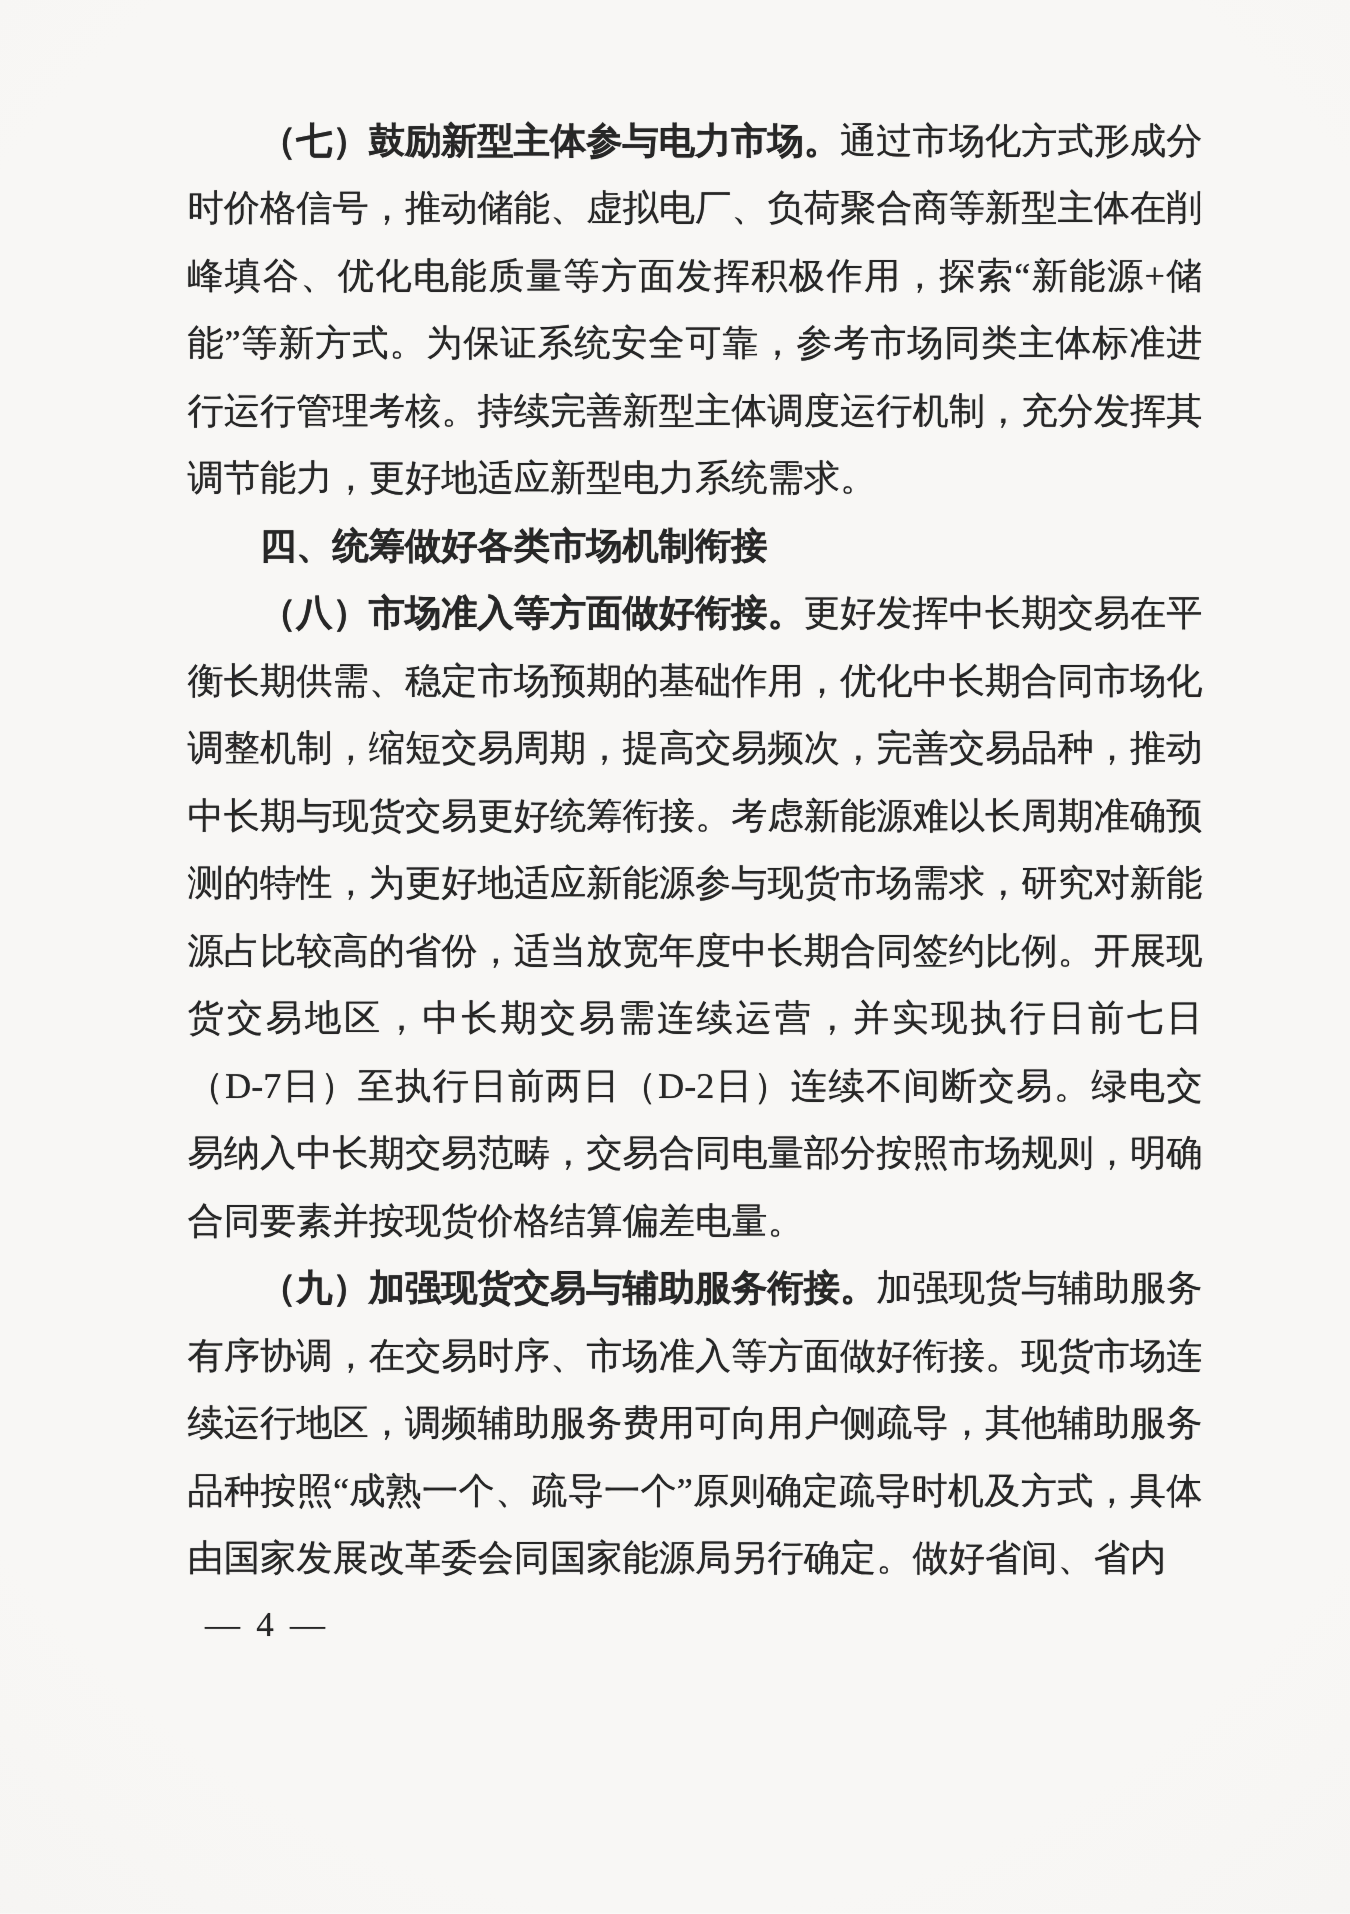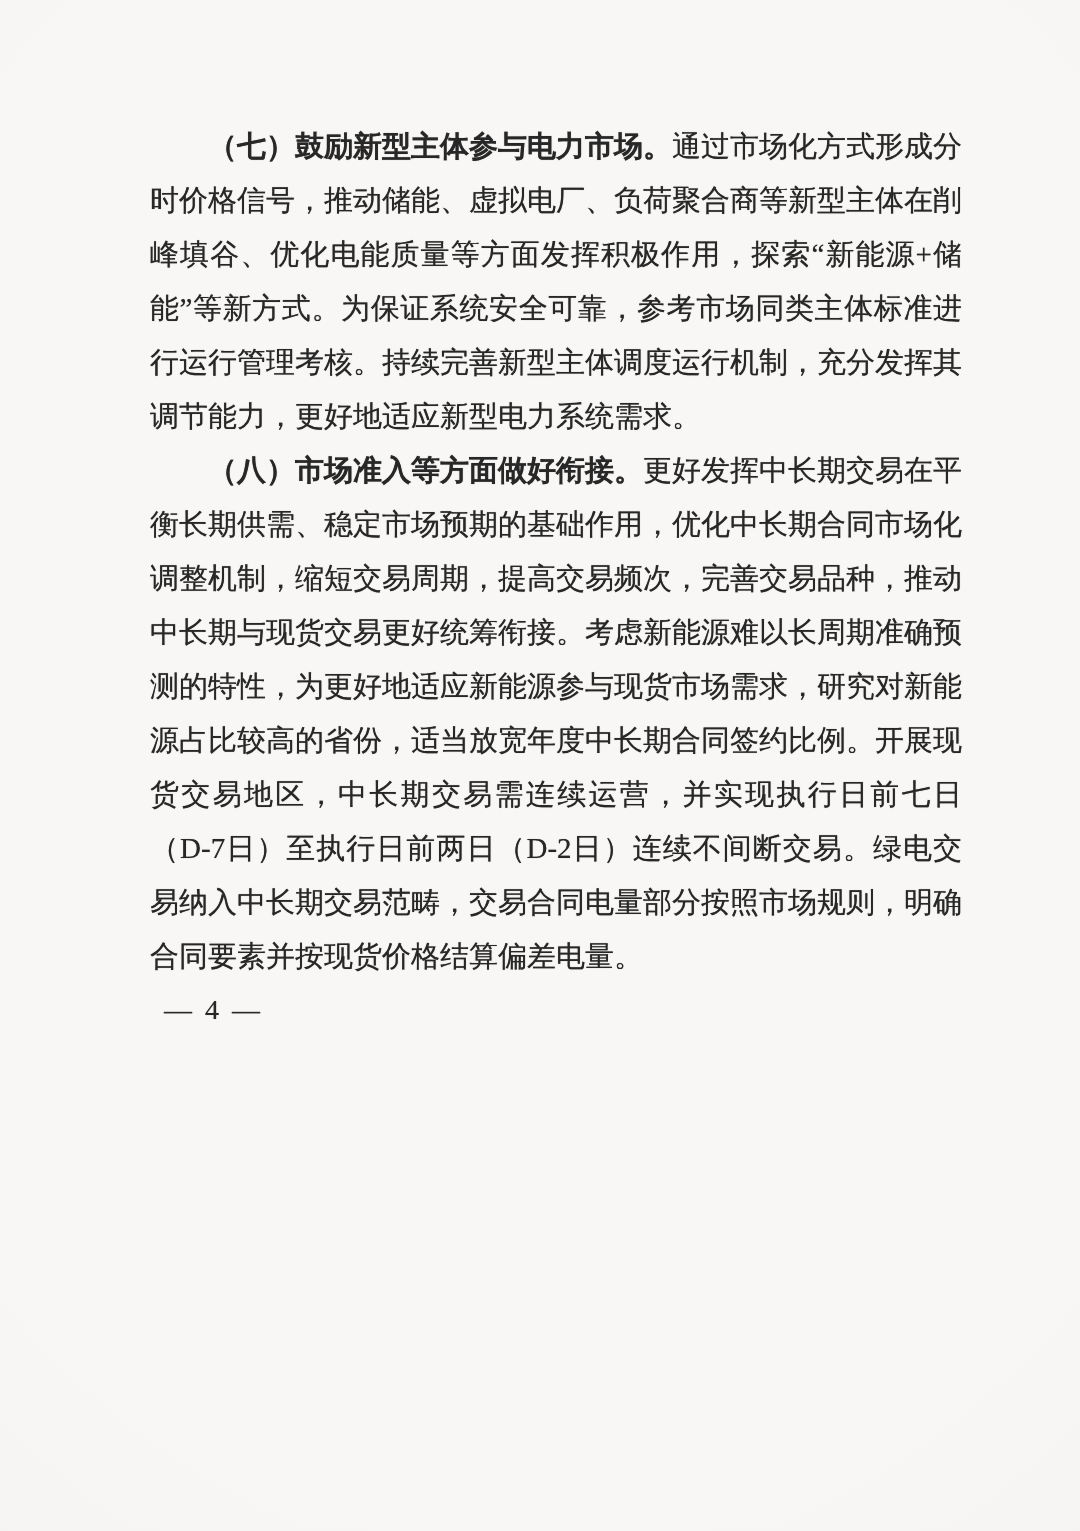--- a/index.html
+++ b/index.html
@@ -11,21 +11,21 @@
     height: 1531px;
     overflow: hidden;
     background: radial-gradient(ellipse 120% 100% at 50% 45%, #f8f7f5 55%, #f1f0ee 100%);
     font-family: "Liberation Serif", serif;
     color: #272727;
   }
   .page {
     box-sizing: border-box;
     width: 1080px;
     height: 1531px;
-    padding: 119px 118px 0 150px;
+    padding: 86px 118px 0 150px;
   }
   .para {
     margin: 0;
     font-size: 29px;
     line-height: 54px;
     text-align: justify;
     text-justify: inter-character;
     text-indent: 2em;
     text-shadow: 0 0 0.7px rgba(45,45,45,0.75);
   }
@@ -50,19 +50,21 @@
     text-shadow: 0 0 0.7px rgba(45,45,45,0.75);
   }
 </style>
 </head>
 <body>
 
 <div class="page">
 
   <p class="para"><span class="lead">（七）鼓励新型主体参与电力市场。</span><span>通过市场化方式形成分时价格信号，推动储能、虚拟电厂、负荷聚合商等新型主体在削峰填谷、优化电能质量等方面发挥积极作用，探索“新能源+储能”等新方式。为保证系统安全可靠，参考市场同类主体标准进行运行管理考核。持续完善新型主体调度运行机制，充分发挥其调节能力，更好地适应新型电力系统需求。</span></p>
 
+  <h2 class="heading">四、统筹做好各类市场机制衔接</h2>
 
   <p class="para"><span class="lead">（八）市场准入等方面做好衔接。</span><span>更好发挥中长期交易在平衡长期供需、稳定市场预期的基础作用，优化中长期合同市场化调整机制，缩短交易周期，提高交易频次，完善交易品种，推动中长期与现货交易更好统筹衔接。考虑新能源难以长周期准确预测的特性，为更好地适应新能源参与现货市场需求，研究对新能源占比较高的省份，适当放宽年度中长期合同签约比例。开展现货交易地区，中长期交易需连续运营，并实现执行日前七日（D-7日）至执行日前两日（D-2日）连续不间断交易。绿电交易纳入中长期交易范畴，交易合同电量部分按照市场规则，明确合同要素并按现货价格结算偏差电量。</span></p>
 
+  <p class="para"><span class="lead">（九）加强现货交易与辅助服务衔接。</span><span>加强现货与辅助服务有序协调，在交易时序、市场准入等方面做好衔接。现货市场连续运行地区，调频辅助服务费用可向用户侧疏导，其他辅助服务品种按照“成熟一个、疏导一个”原则确定疏导时机及方式，具体由国家发展改革委会同国家能源局另行确定。做好省间、省内</span></p>
 
   <div class="page-footer">— 4 —</div>
 
 </div>
 
 </body></html>

